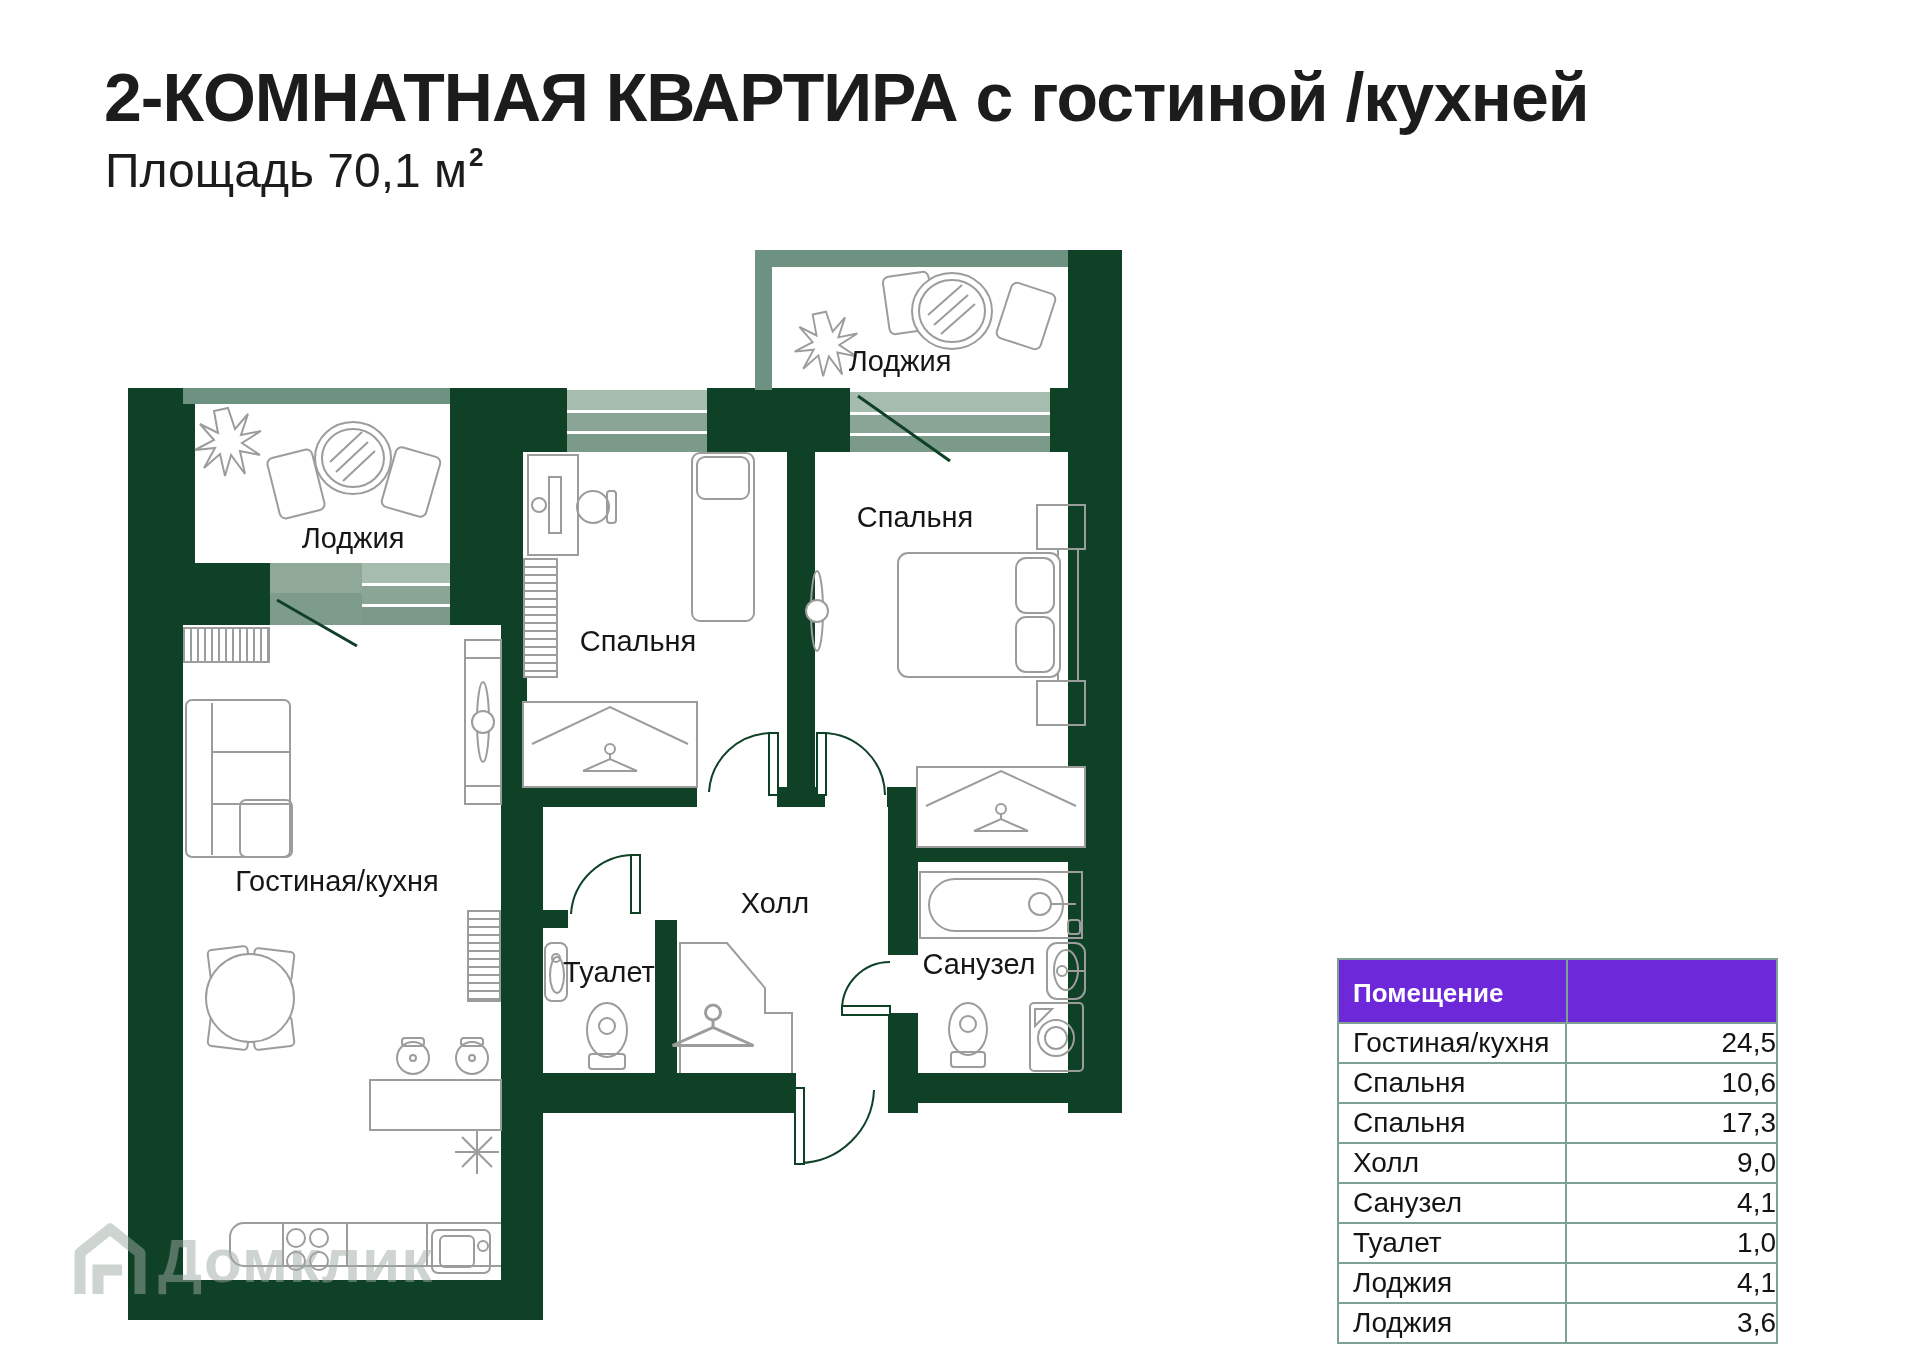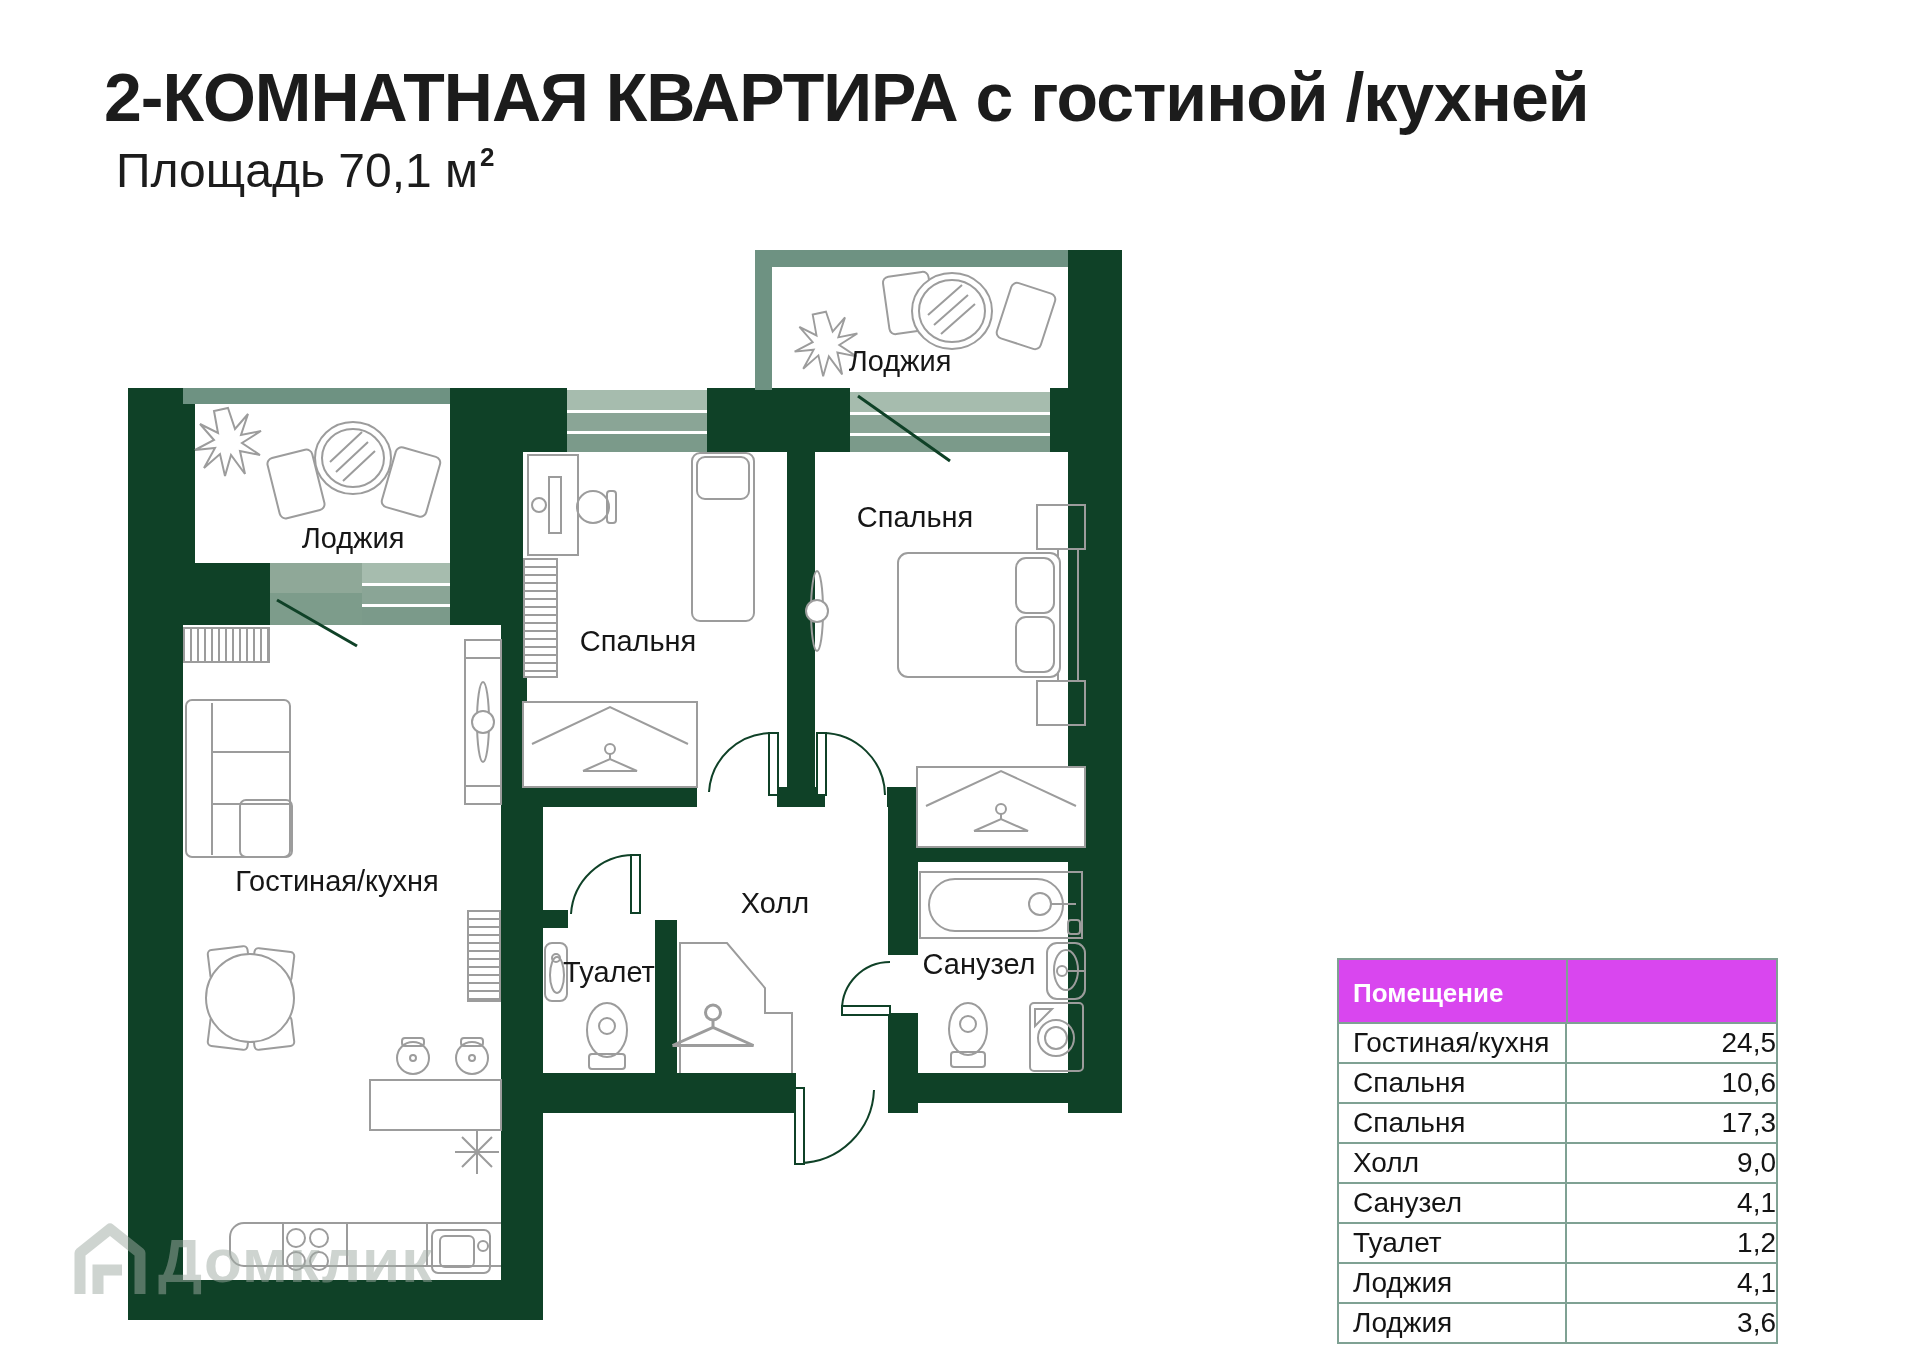--- a/index.html
+++ b/index.html
@@ -1,35 +1,35 @@
 <!DOCTYPE html>
 <html><head>
 <meta charset="utf-8">
 <style>
   html,body{margin:0;padding:0;background:#ffffff;font-family:"Liberation Sans",sans-serif;}
   #stage{position:relative;width:1920px;height:1357px;background:#fff;overflow:hidden;}
 
   
   #title{position:absolute;left:104px;top:58px;font-size:68px;font-weight:bold;color:#1c1c1c;letter-spacing:-1px;white-space:nowrap;}
-  #subtitle{position:absolute;left:116px;top:143px;font-size:48px;font-weight:400;color:#1c1c1c;white-space:nowrap;}
+  #subtitle{position:absolute;left:105px;top:143px;font-size:48px;font-weight:400;color:#1c1c1c;white-space:nowrap;}
   #subtitle sup{font-size:26px;font-weight:bold;position:relative;top:-4px;left:2px;}
 
   
   .wall{position:absolute;background:#0f4127;}
   .sage{position:absolute;background:#6e9282;}
   .win{position:absolute;background:linear-gradient(180deg,#a6bcae 0 20px,#ffffff 20px 23px,#8aa596 23px 41px,#ffffff 41px 44px,#7b9a8a 44px 100%);}
   .door-sage{position:absolute;background:linear-gradient(180deg,#8fa898 0 30px,#7d9c8b 30px 100%);}
   .stripev{position:absolute;border:2px solid #9c9c9c;background:repeating-linear-gradient(90deg,#ffffff 0 5px,#9c9c9c 5px 7px);}
   .stripeh{position:absolute;border:2px solid #9c9c9c;background:repeating-linear-gradient(180deg,#ffffff 0 6px,#9c9c9c 6px 8px);}
   .plabel{position:absolute;transform:translate(-50%,-50%);font-size:29px;color:#161616;white-space:nowrap;}
   #furniture{position:absolute;left:0;top:0;pointer-events:none;}
 
   
   #area-table{position:absolute;left:1337px;top:958px;width:441px;border:2px solid #7fa193;border-collapse:collapse;box-sizing:border-box;}
-  #area-table .hdr{display:flex;background:#d946ef;color:#fff;font-weight:bold;font-size:26px;line-height:30px;}
+  #area-table .hdr{display:flex;background:#6d28d9;color:#fff;font-weight:bold;font-size:26px;line-height:30px;}
   #area-table .hdr .c1{width:229px;box-sizing:border-box;padding:18px 0 14px 14px;border-right:2px solid #7fa193;display:flex;align-items:center;}
   #area-table .hdr .c2{width:210px;box-sizing:border-box;padding:4px 0 4px 16px;display:flex;flex-direction:column;justify-content:center;}
   #area-table .hdr sup{font-size:16px;position:relative;top:-6px;}
   .trow{display:flex;border-top:2px solid #7fa193;background:#fff;font-size:28px;color:#141414;}
   .trow .c1{width:229px;box-sizing:border-box;padding:3px 0 3px 14px;border-right:2px solid #7fa193;}
   .trow .c2{width:210px;box-sizing:border-box;text-align:right;padding:3px 0;}
 
   
   #watermark{position:absolute;left:70px;top:1220px;display:flex;align-items:center;color:rgba(158,170,162,0.5);}
   #watermark .wm-text{font-size:62px;font-weight:bold;letter-spacing:1px;margin-left:8px;}
@@ -279,21 +279,21 @@
     <div class="trow">
         <div class="c1">Холл</div>
         <div class="c2">9,0</div>
       </div>
     <div class="trow">
         <div class="c1">Санузел</div>
         <div class="c2">4,1</div>
       </div>
     <div class="trow">
         <div class="c1">Туалет</div>
-        <div class="c2">1,2</div>
+        <div class="c2">1,0</div>
       </div>
     <div class="trow">
         <div class="c1">Лоджия</div>
         <div class="c2">4,1</div>
       </div>
     <div class="trow">
         <div class="c1">Лоджия</div>
         <div class="c2">3,6</div>
       </div>
   </div>

